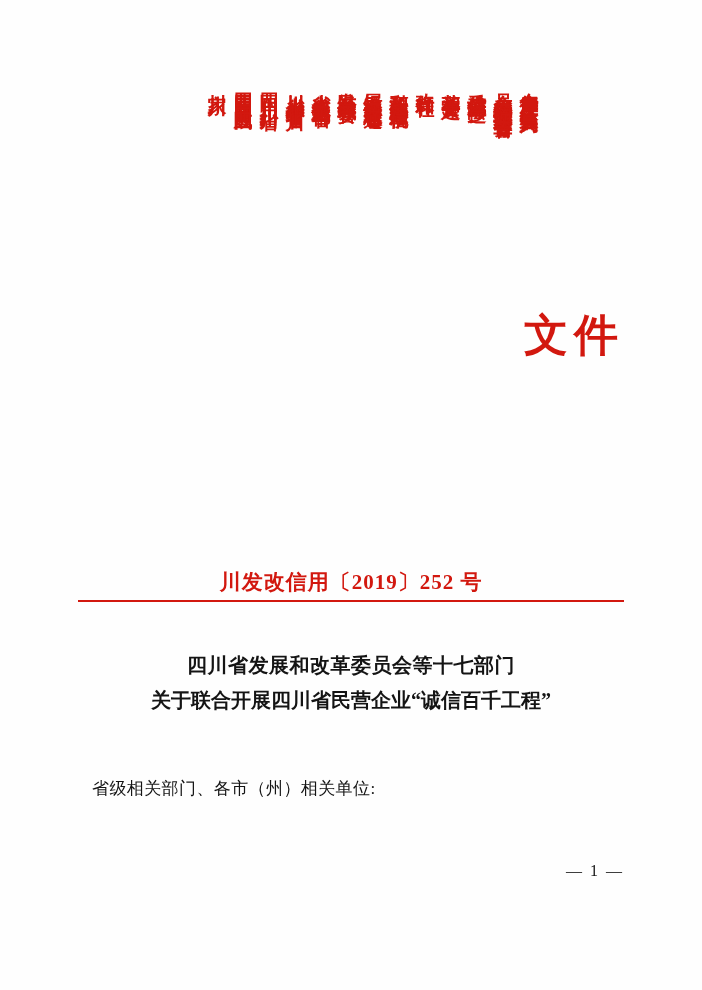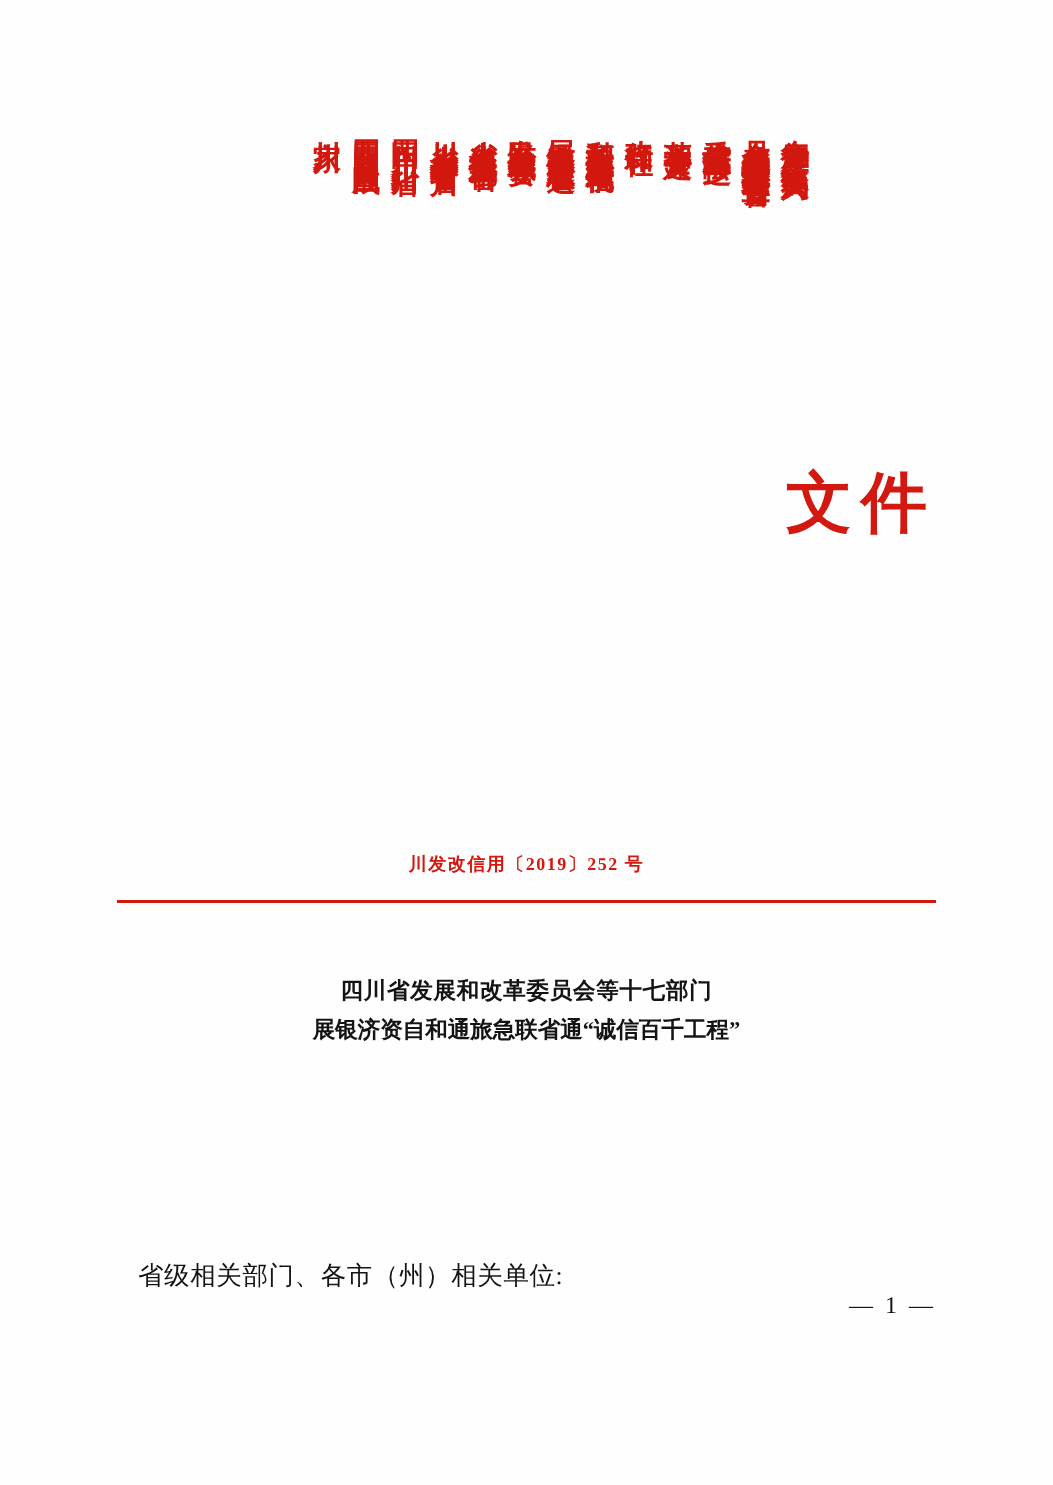--- a/index.html
+++ b/index.html
@@ -69,53 +69,53 @@
 
   
   .docnum {
     position: absolute;
     left: 0;
     right: 0;
     top: 568px;
     text-align: center;
     color: #d2180f;
     font-weight: 700;
-    font-size: 12px;
+    font-size: 21px;
     letter-spacing: 1px;
   }
   .redrule {
     position: absolute;
     left: 78px;
     width: 546px;
     top: 600px;
     height: 2px;
     background: #d2180f;
   }
 
   
   .title {
     position: absolute;
     left: 96px;
     width: 510px;
     top: 648px;
     text-align: center;
     font-weight: 700;
-    font-size: 15px;
+    font-size: 20px;
     line-height: 1.75;
     color: #141414;
     letter-spacing: 0.5px;
   }
   .title .l2 { letter-spacing: 0px; }
 
   
   .body {
     position: absolute;
     left: 92px;
     width: 520px;
-    top: 834px;
+    top: 772px;
     font-size: 17px;
     line-height: 1.95;
     color: #141414;
     letter-spacing: 0.4px;
   }
   .body .indent { text-indent: 2em; }
 
   
   .pagenum {
     position: absolute;
@@ -148,21 +148,21 @@
       <div class="vcol">川家川</div>
     </div>
     <div class="wenjian">文件</div>
   </div>
 
   <div class="docnum">川发改信用〔2019〕252 号</div>
   <div class="redrule"></div>
 
   <div class="title">
     <div>四川省发展和改革委员会等十七部门</div>
-    <div class="l2">展银济资自和通旅急联省通“诚信百千工程”</div>
+    <div class="l2">关于联合开展四川省民营企业“诚信百千工程”</div>
   </div>
 
   <div class="body">
     <div>省级相关部门、各市（州）相关单位:</div>
   </div>
 
   <div class="pagenum">— 1 —</div>
 
 </div>
 

